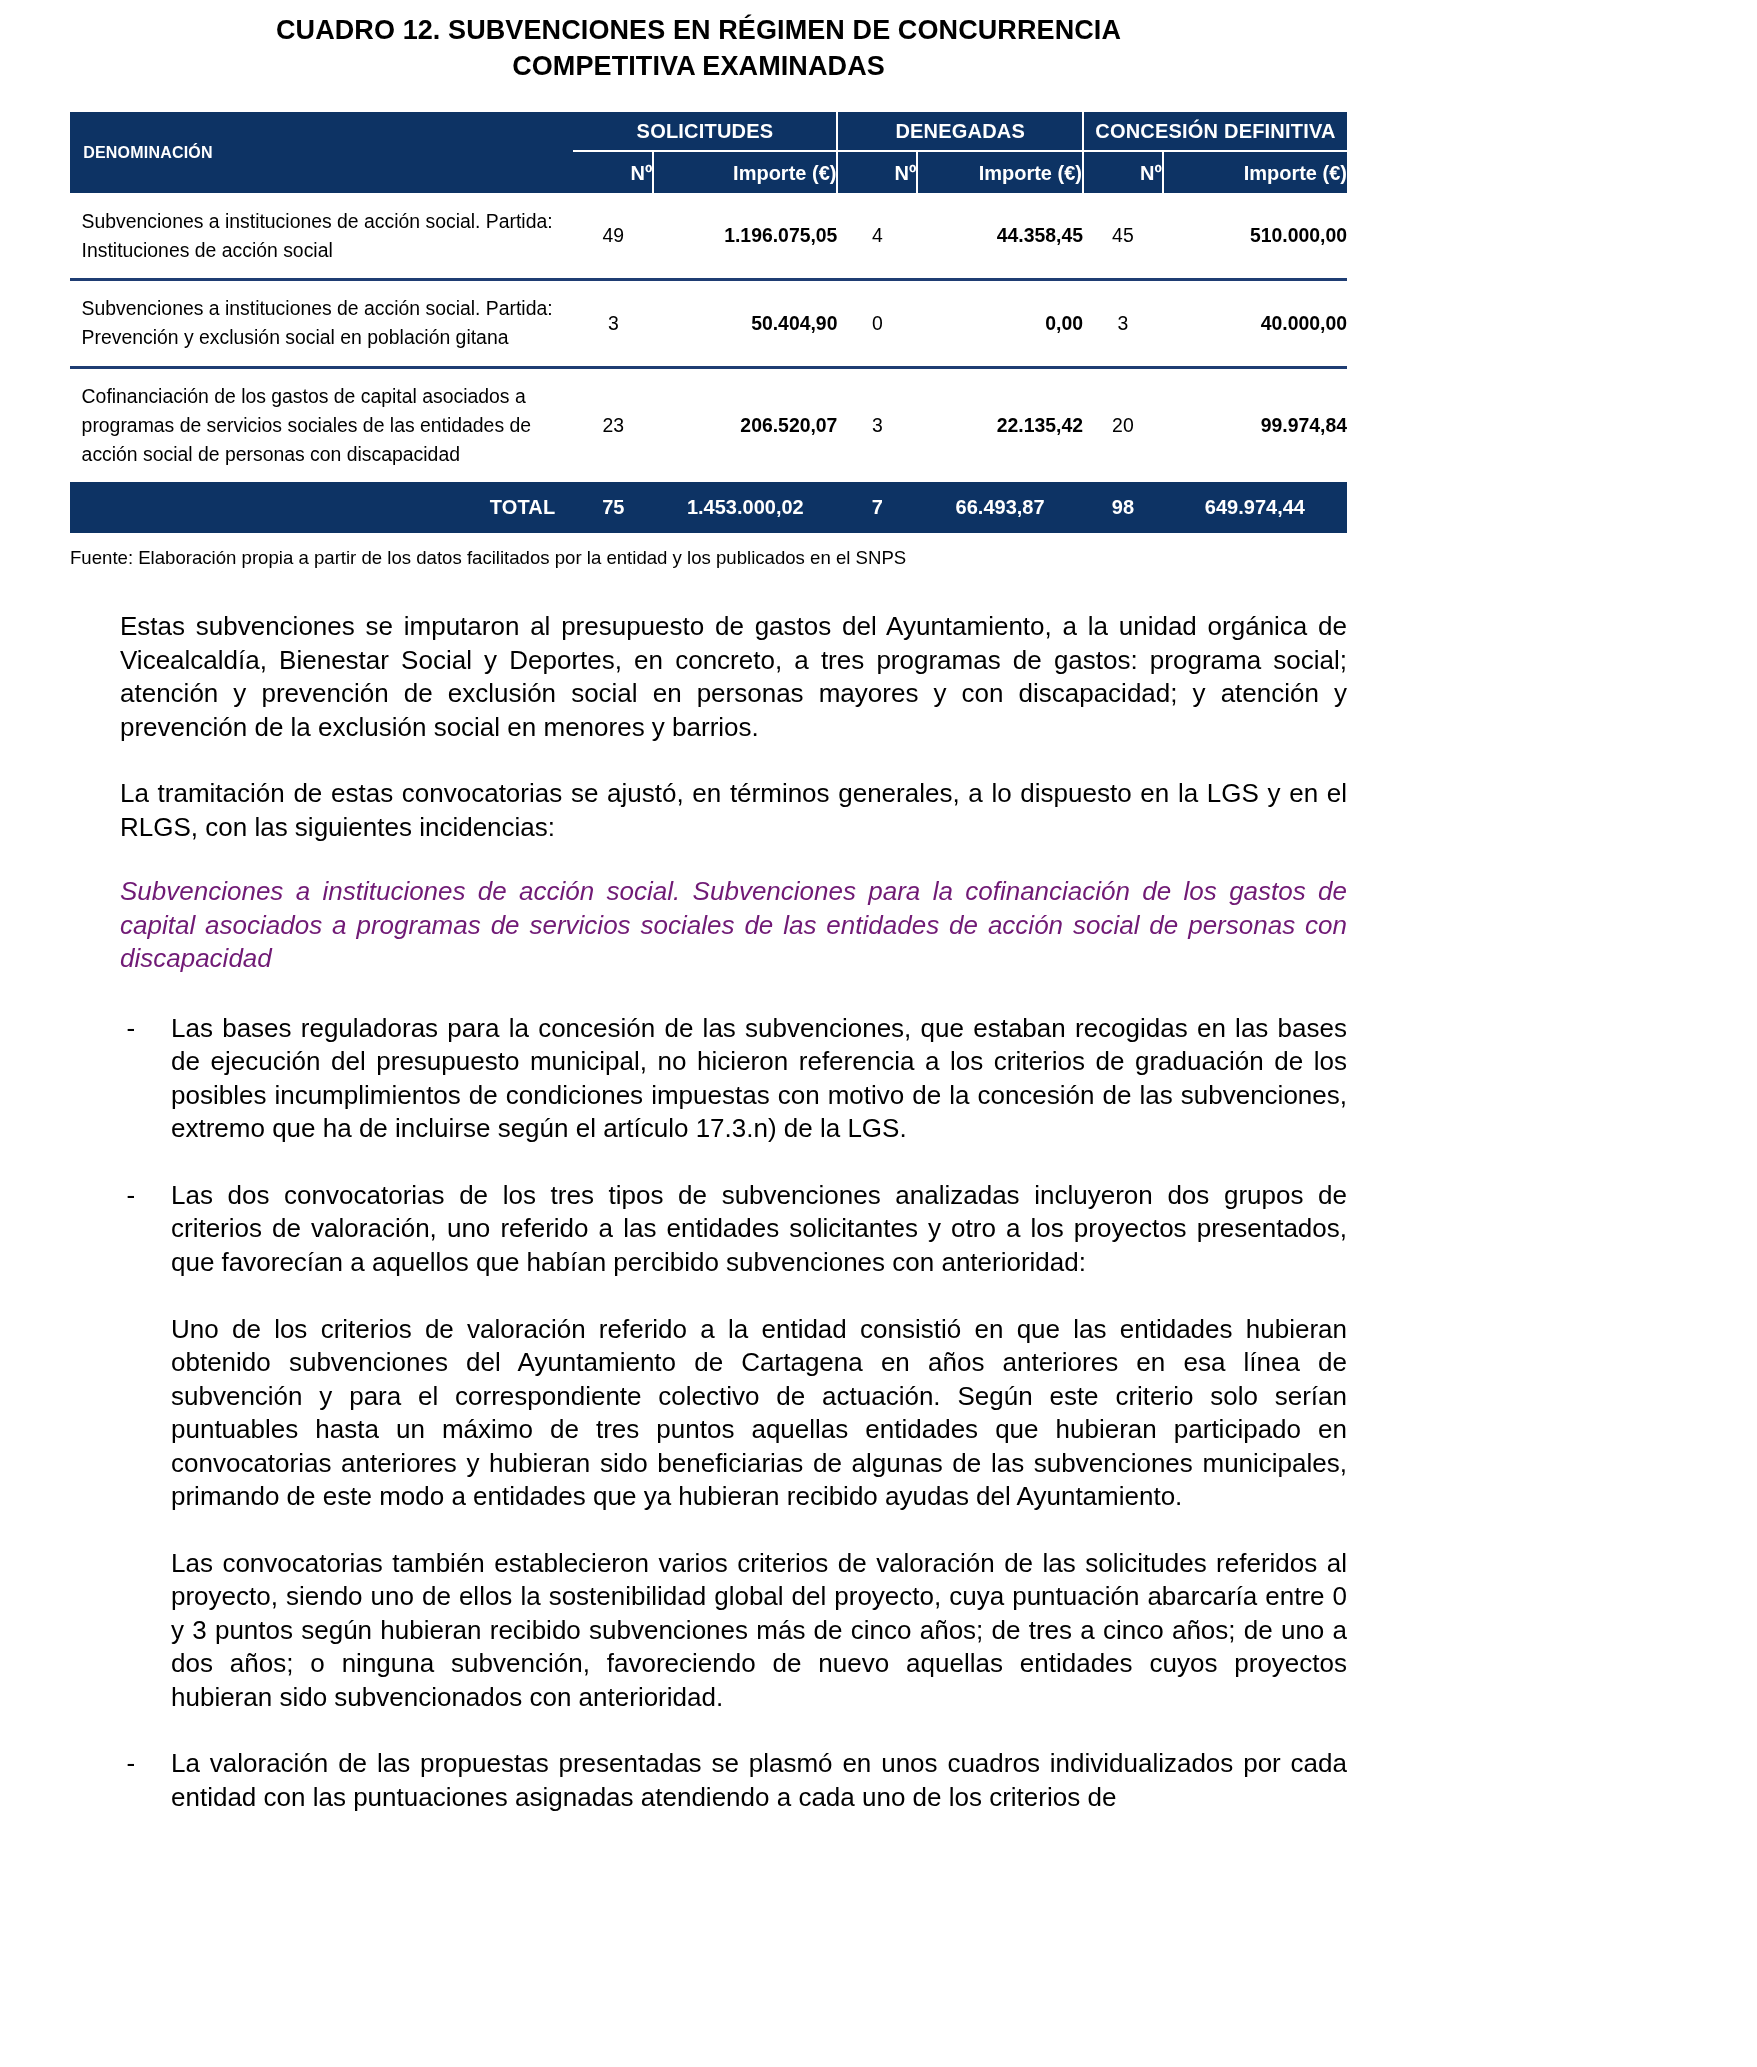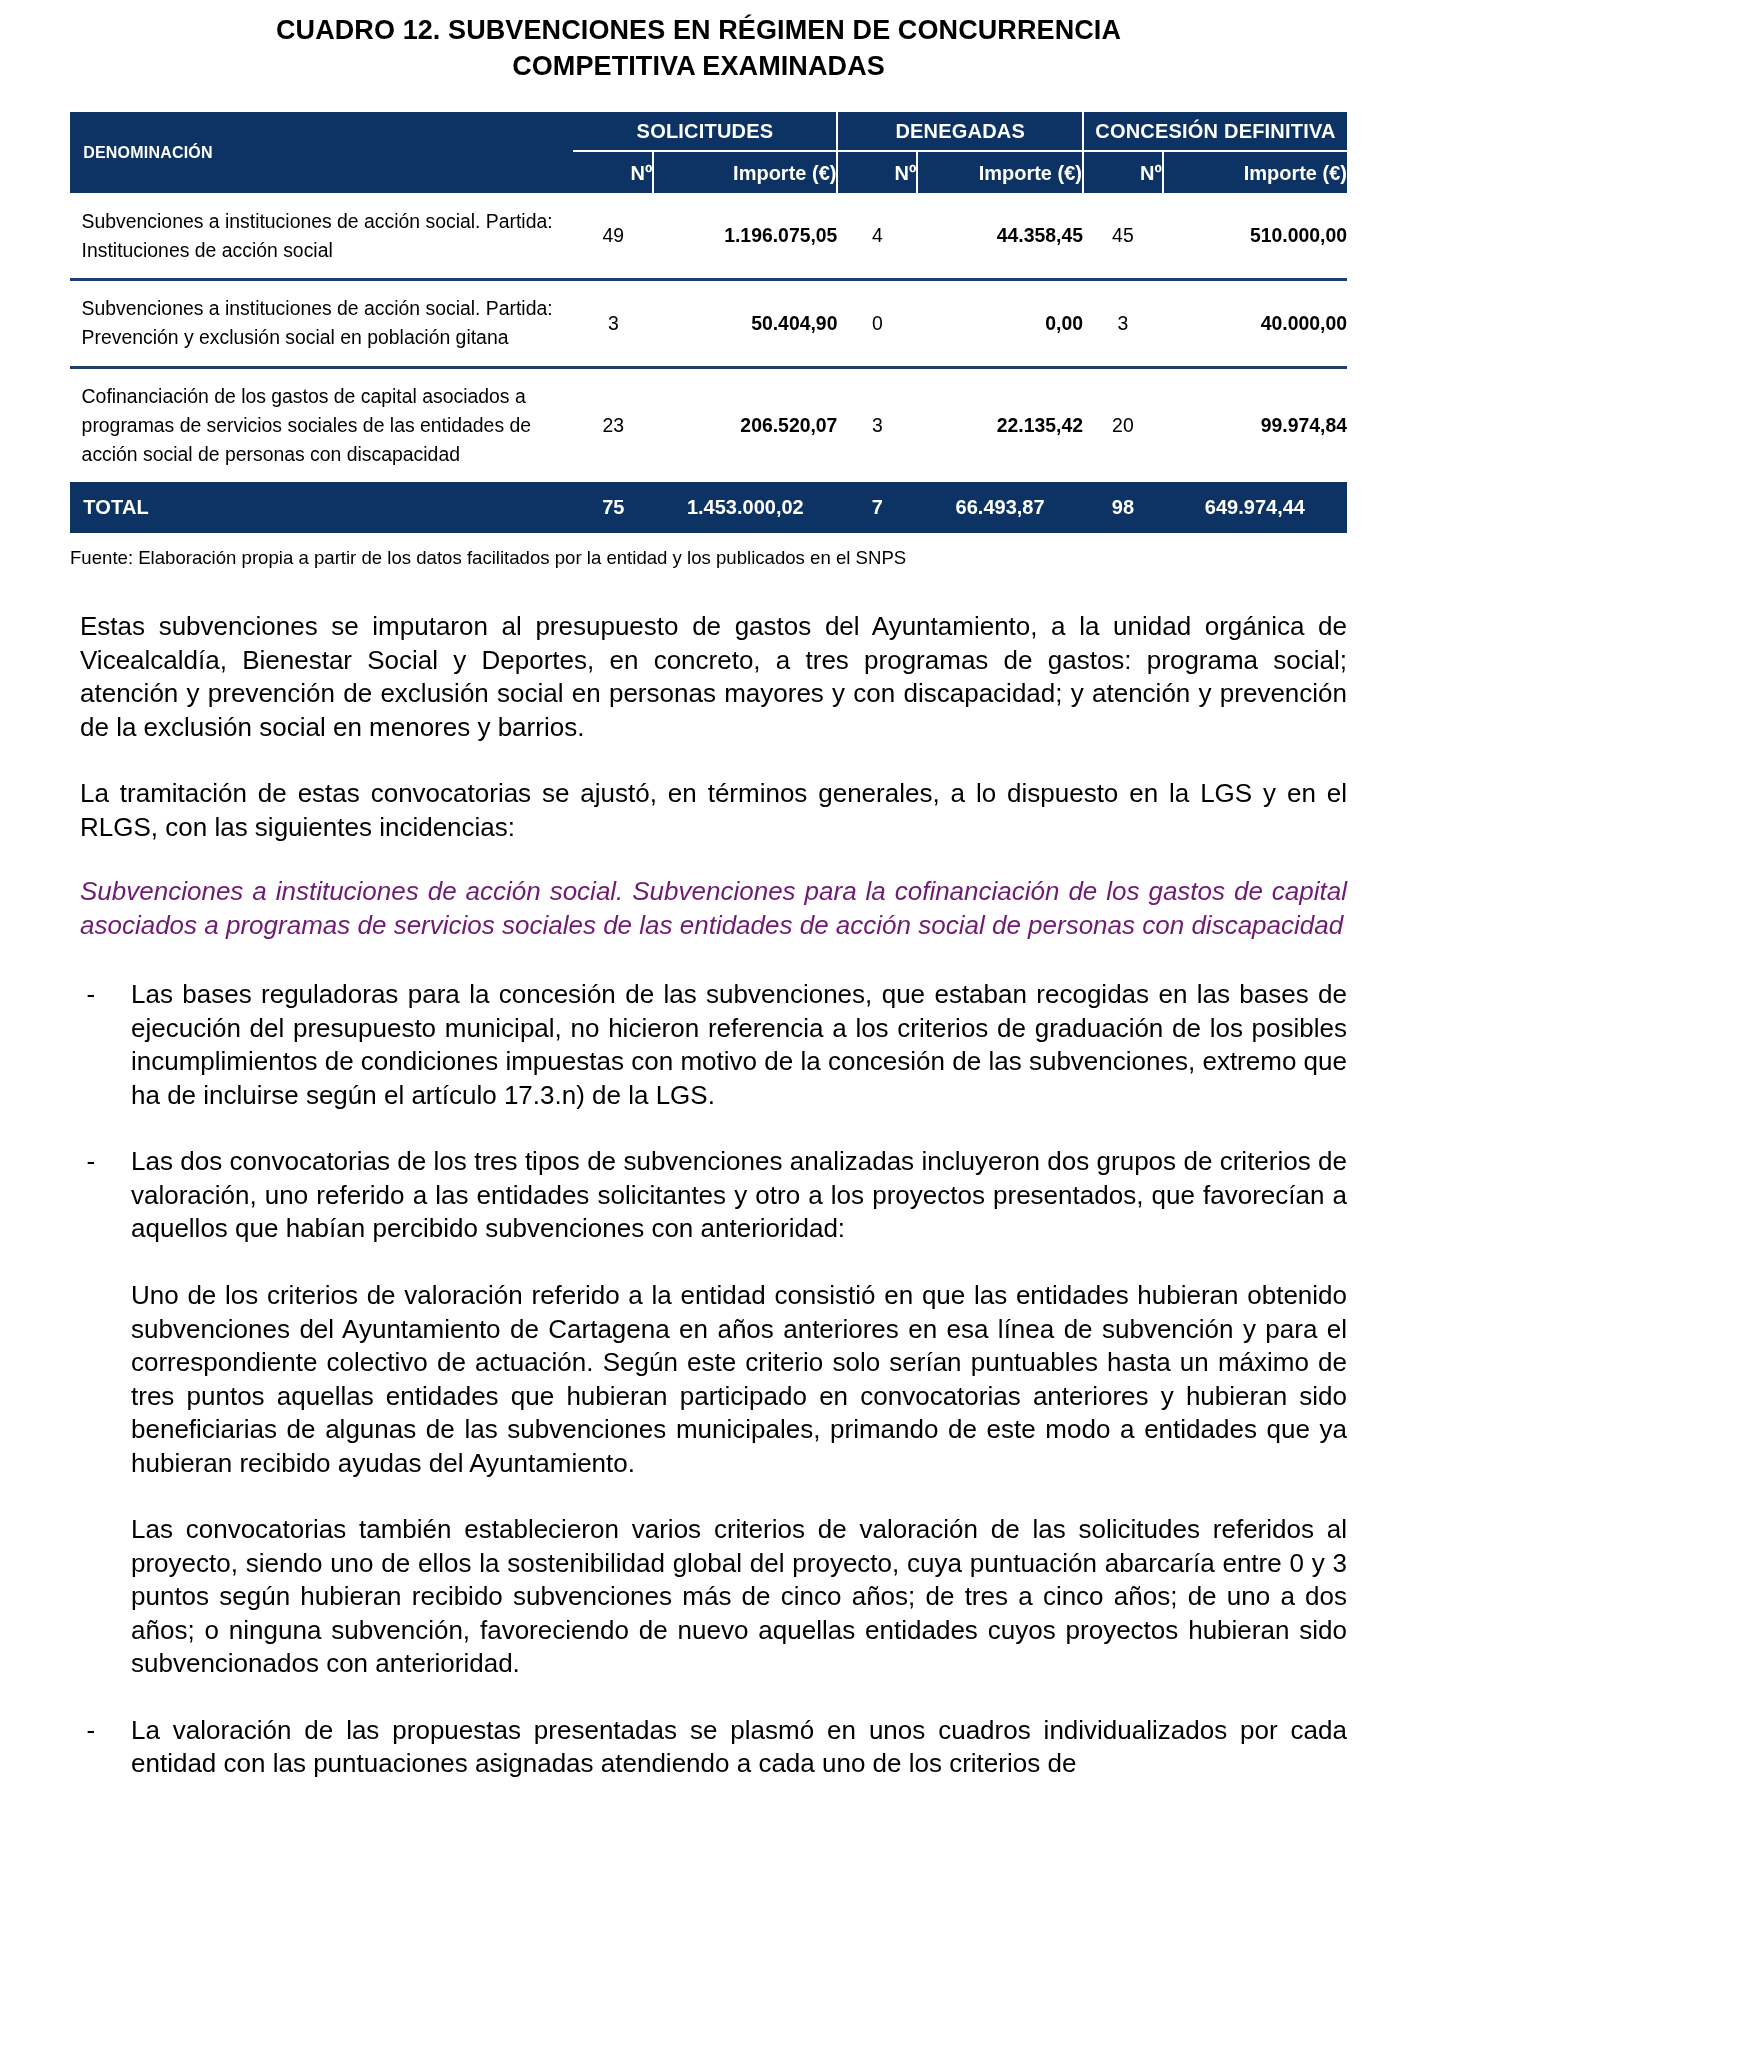--- a/index.html
+++ b/index.html
@@ -109,34 +109,34 @@
     background: #0d3364;
     color: #ffffff;
     font-weight: bold;
     font-size: 20px;
     height: 51px;
     padding: 0;
     vertical-align: middle;
     text-align: center;
   }
   tfoot td.den {
-    text-align: left;
+    text-align: right;
     padding-left: 13.2px;
     letter-spacing: 0.2px;
   }
 
   .fuente {
     padding: 11.6px 50px 0 70px;
     font-size: 18.6px;
     line-height: 1.35;
   }
 
   
   .body {
-    padding: 0 50px 0 80px;
+    padding: 0 50px 0 120px;
     margin-top: 40px;
   }
   p.para {
     margin: 0 0 33px 0;
     font-size: 26px;
     line-height: 1.29;
     text-align: justify;
   }
   p.para.tight { margin-bottom: 31px; }
 

